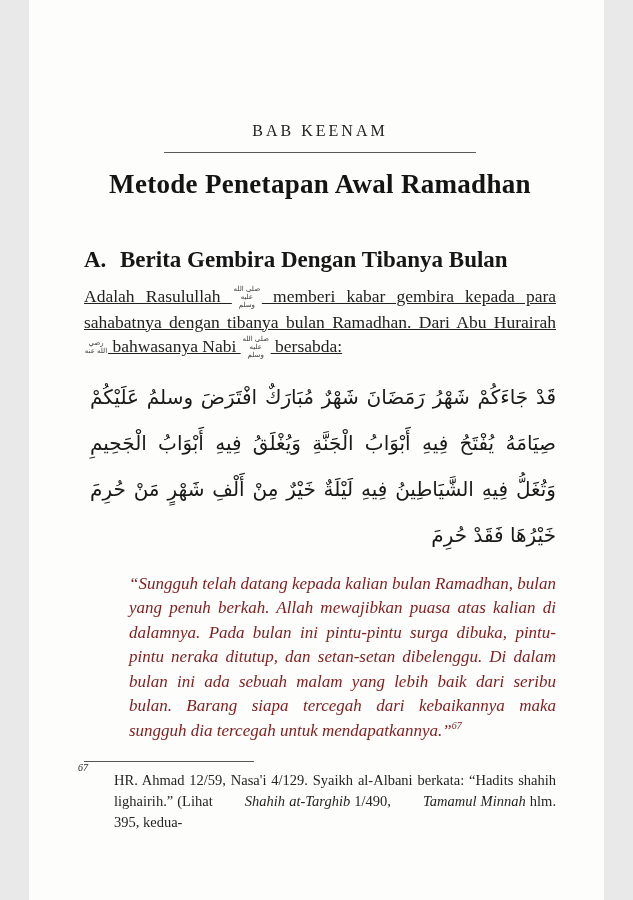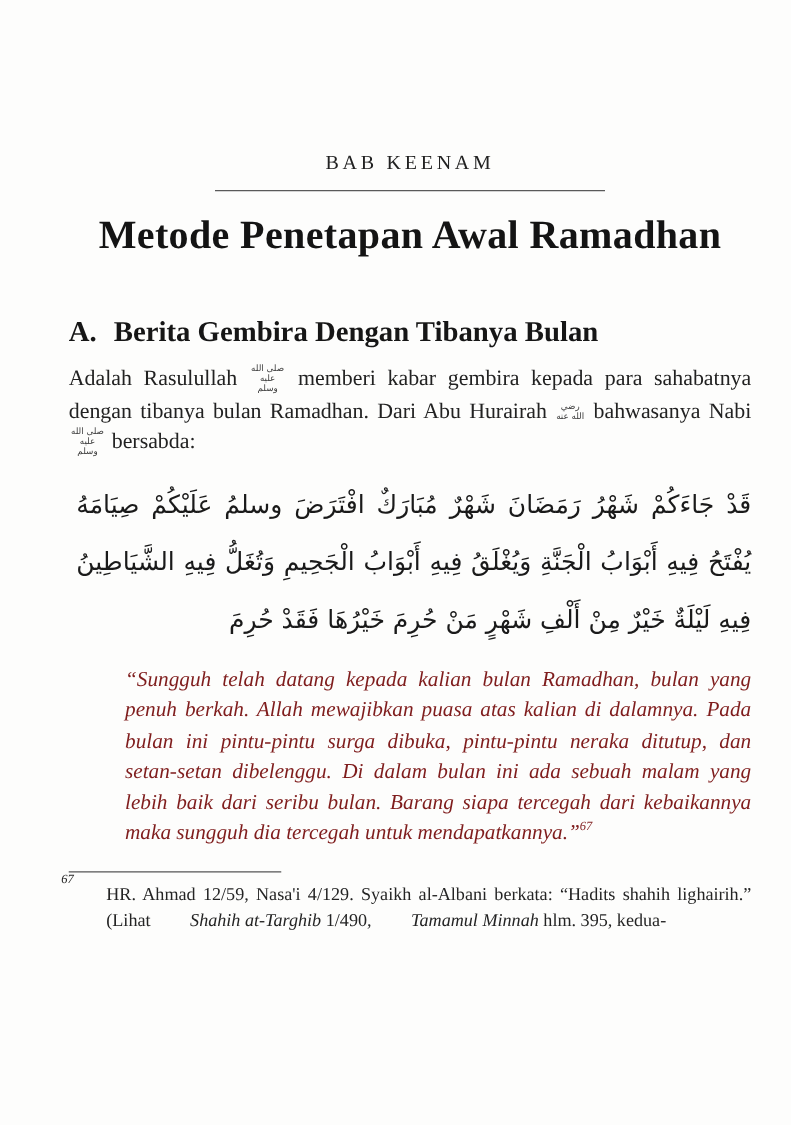--- a/index.html
+++ b/index.html
@@ -1,62 +1,63 @@
 <!DOCTYPE html>
 <html lang="id"><head>
 <meta charset="utf-8">
 <style>
   html,body{margin:0;padding:0;background:#e9e9e9;}
   .page{
     position:relative;
-    width:633px;height:900px;
+    width:575px;height:900px;
     margin:0 auto;
     background:#fdfdfc;
     color:#1c1c1c;
     font-family:"Liberation Serif", serif;
     overflow:hidden;
     box-sizing:border-box;
-    padding:122px 32px 0 55px;
+    padding:122px 48px 0 55px;
   }
   .chapter-label{
     text-align:center;
     font-size:16px;
     letter-spacing:3px;
     color:#222;
   }
   .chapter-rule{
     width:312px;
     height:0;
     border-top:1px solid #5a5a5a;
     margin:12px auto 0 auto;
   }
   .page-title{
     margin:16px 0 0 0;
     text-align:center;
-    font-size:32px;
+    font-size:27px;
     font-weight:bold;
     letter-spacing:0.3px;
     color:#141414;
   }
   .section-heading{
     display:flex;
     margin-top:44px;
     font-size:23px;
     font-weight:bold;
     line-height:31px;
     color:#161616;
   }
   .section-letter{width:36px;flex:0 0 36px;}
   .section-lines{flex:1;}
   .intro{
     margin:9px 0 0 0;
     font-size:17.5px;
     line-height:24.5px;
     text-align:justify;
     color:#222;
+    text-decoration:underline;
   }
   .honorific{
     display:inline-block;
     font-family:"DejaVu Sans", sans-serif;
     font-size:7px;
     line-height:1.1;
     width:30px;
     text-align:center;
     vertical-align:middle;
     color:#3a3a3a;

